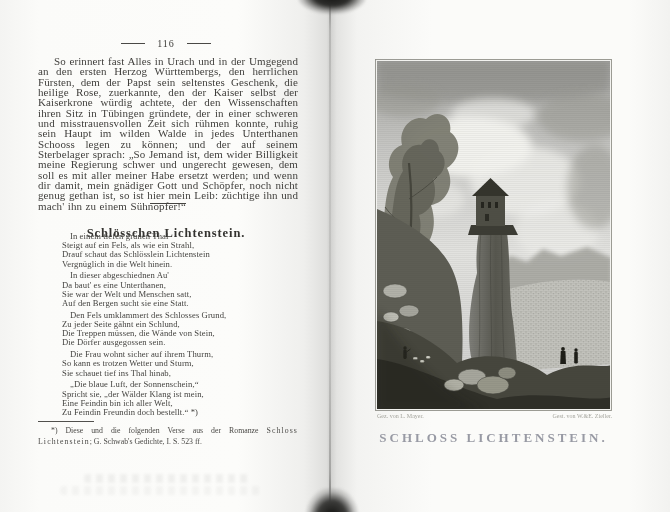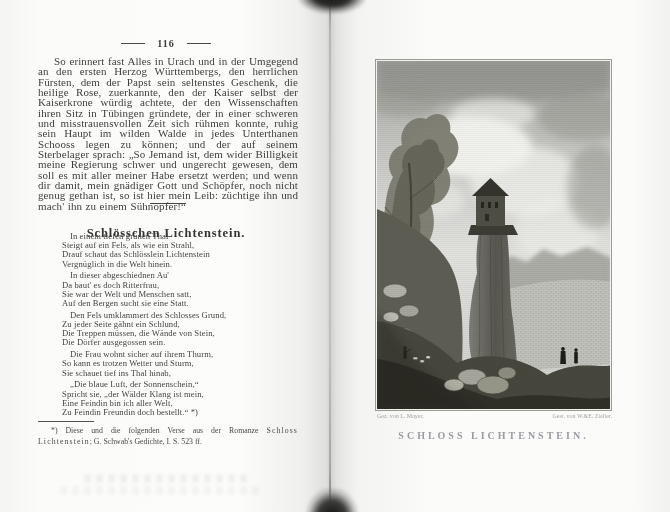--- a/index.html
+++ b/index.html
@@ -19,42 +19,42 @@
     opacity:.65;}
   .gutter-notch{position:absolute;left:298px;top:-4px;width:68px;height:18px;
     background:radial-gradient(ellipse at 50% 0%,#141412 0%,#2e2e2c 38%,rgba(120,120,118,.45) 62%,rgba(0,0,0,0) 75%);
     filter:blur(1px);}
   .gutter-bottom{position:absolute;left:306px;bottom:-6px;width:52px;height:30px;
     background:radial-gradient(ellipse at 50% 100%,#0d0d0b 0%,#3c3c3a 40%,rgba(130,130,128,.4) 62%,rgba(0,0,0,0) 76%);
     filter:blur(1.2px);}
   
   .pagehead{position:absolute;left:0;top:33px;width:332px;text-align:center;color:#3c3b38;}
   .pagehead .dash{display:inline-block;width:24px;border-top:1.3px solid #4a4946;vertical-align:3px;margin:0 12px;}
-  .pagehead .num{font-weight:bold;font-size:10px;letter-spacing:1px;}
+  .pagehead .num{font-weight:normal;font-size:10px;letter-spacing:1px;}
   .para{position:absolute;left:38px;top:56px;width:260px;
     font-size:11px;line-height:10.35px;color:#403f3c;
     text-align:justify;text-indent:16px;word-spacing:.6px;letter-spacing:.1px;}
   .rule-mid{position:absolute;left:150px;top:203px;width:36px;border-top:1.3px solid #454441;}
   .heading{position:absolute;left:0;top:226px;width:332px;text-align:center;
     font-weight:bold;font-size:12.5px;letter-spacing:.9px;color:#343330;}
   .poem{position:absolute;left:62px;top:232px;font-size:8.6px;line-height:9.2px;color:#454441;letter-spacing:.1px;}
   .stanza{margin-bottom:2.6px;}
   .stanza .pl:first-child{text-indent:8px;}
   .fn-rule{position:absolute;left:38px;top:421px;width:56px;border-top:1px solid #51504d;}
   .footnote{position:absolute;left:38px;top:426px;width:260px;
     font-size:7.8px;line-height:10.6px;color:#4a4946;text-align:justify;text-indent:13px;}
   .footnote .sperr{letter-spacing:1.1px;}
   
   .engraving{position:absolute;left:375px;top:59px;width:237px;height:352px;}
   .credit{position:absolute;top:413px;font-size:6px;color:#93938b;opacity:.85;
     font-family:"Liberation Serif",serif;}
   .credit-l{left:377px;}
   .credit-r{left:490px;width:122px;text-align:right;}
   .caption{position:absolute;left:375px;top:430px;width:237px;text-align:center;
-    font-weight:bold;font-size:10px;letter-spacing:3px;color:#989aa4;}
+    font-weight:bold;font-size:13px;letter-spacing:3px;color:#989aa4;}
   
   .ghost{position:absolute;height:9px;border-radius:4px;
     background:repeating-linear-gradient(90deg,#8a8a88 0 7px,rgba(0,0,0,0) 7px 12px);
     filter:blur(1.6px);}
   #ghost-left{left:84px;top:474px;width:168px;opacity:.10;}
   #ghost-left2{left:60px;top:486px;width:200px;opacity:.07;}
 </style>
 </head>
 <body>
 
@@ -71,21 +71,21 @@
 
   <div class="poem">
     <div class="stanza">
       <div class="pl">In einem tiefen grünen Thal</div>
       <div class="pl">Steigt auf ein Fels, als wie ein Strahl,</div>
       <div class="pl">Drauf schaut das Schlösslein Lichtenstein</div>
       <div class="pl">Vergnüglich in die Welt hinein.</div>
     </div>
     <div class="stanza">
       <div class="pl">In dieser abgeschiednen Au'</div>
-      <div class="pl">Da baut' es doch Ritterfrau,</div>
+      <div class="pl">Da baut' es eine Unterthanen,</div>
       <div class="pl">Sie war der Welt und Menschen satt,</div>
       <div class="pl">Auf den Bergen sucht sie eine Statt.</div>
     </div>
     <div class="stanza">
       <div class="pl">Den Fels umklammert des Schlosses Grund,</div>
       <div class="pl">Zu jeder Seite gähnt ein Schlund,</div>
       <div class="pl">Die Treppen müssen, die Wände von Stein,</div>
       <div class="pl">Die Dörfer ausgegossen sein.</div>
     </div>
     <div class="stanza">

